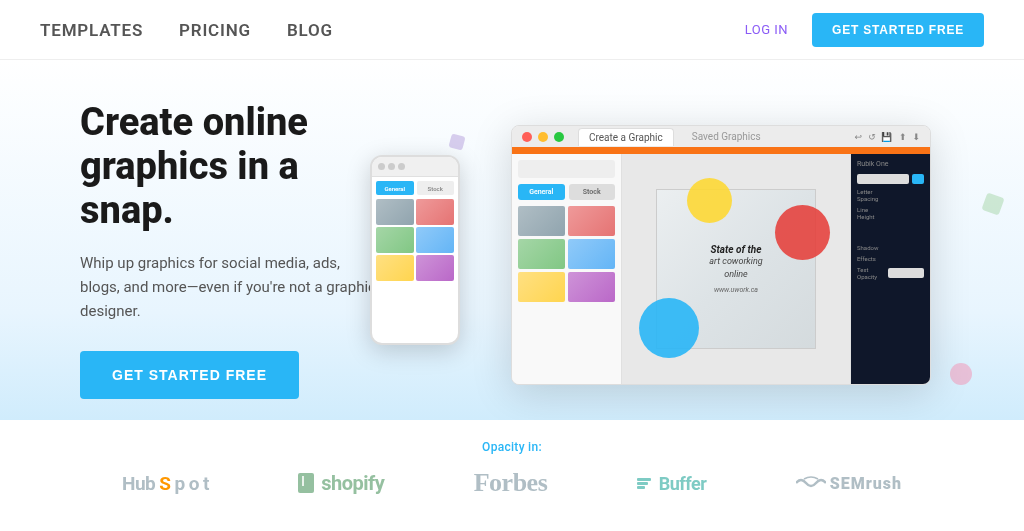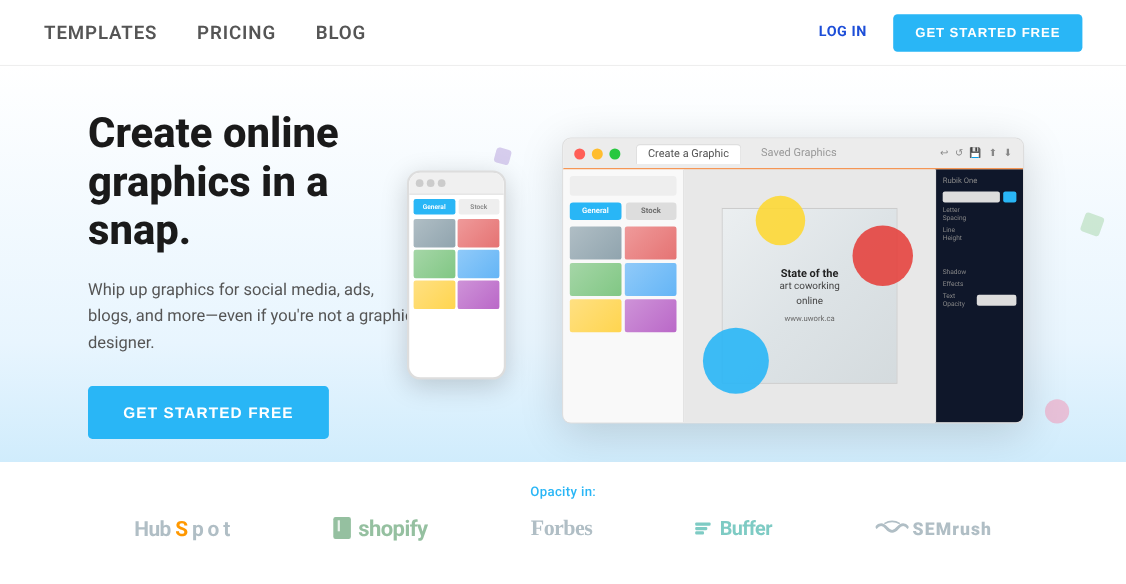--- a/index.html
+++ b/index.html
@@ -24,21 +24,21 @@
       width: 10px; height: 10px; border-radius: 2px;
       background: #fff; opacity: 0.9;
     }
     .logo-text { font-size: 18px; font-weight: 600; color: #222; letter-spacing: -0.3px; }
     .navbar-links { display: flex; align-items: center; gap: 36px; }
     .nav-link {
       font-size: 17px; font-weight: 600; letter-spacing: 0.8px;
       color: #555; text-decoration: none; text-transform: uppercase; cursor: pointer;
     }
     .navbar-actions { display: flex; align-items: center; gap: 24px; }
-    .login-link { font-size: 13px; font-weight: 700; color: #1d4ed8; letter-spacing: 0.5px; text-transform: uppercase; cursor: pointer; }
+    .login-link { font-size: 13px; font-weight: 400; color: #8b5cf6; letter-spacing: 0.5px; text-transform: uppercase; cursor: pointer; }
     .cta-btn-nav {
       background: #29b6f6; color: #fff; border: none; border-radius: 4px;
       padding: 10px 20px; font-size: 12px; font-weight: 700; letter-spacing: 0.8px;
       text-transform: uppercase; cursor: pointer; white-space: nowrap;
     }
 
     
     .hero {
       display: flex; align-items: center; justify-content: space-between;
       padding: 40px 32px 20px 80px;
@@ -58,21 +58,21 @@
     .hero-right { flex: 1; display: flex; justify-content: center; align-items: flex-start; position: relative; min-height: 280px; margin-top: 10px; }
 
     
     .app-window {
       background: #f5f5f5; border-radius: 8px; box-shadow: 0 8px 40px rgba(0,0,0,0.15);
       width: 420px; height: 260px; position: relative; overflow: hidden;
       border: 1px solid #ddd;
     }
     .app-titlebar {
       background: #ececec; height: 28px; display: flex; align-items: center;
-      padding: 0 10px; gap: 6px; border-bottom: 1px solid #f97316;
+      padding: 0 10px; gap: 6px; border-bottom: 7px solid #f97316;
     }
     .titlebar-dot { width: 10px; height: 10px; border-radius: 50%; }
     .titlebar-dot.red { background: #ff5f57; }
     .titlebar-dot.yellow { background: #ffbd2e; }
     .titlebar-dot.green { background: #28c840; }
     .titlebar-content { flex: 1; display: flex; align-items: center; gap: 8px; margin-left: 8px; }
     .titlebar-tab { background: #fff; border-radius: 4px 4px 0 0; padding: 3px 10px; font-size: 10px; color: #555; border: 1px solid #ddd; border-bottom: none; }
     .titlebar-tab.inactive { background: transparent; border: none; color: #999; }
     .titlebar-icons { display: flex; gap: 6px; margin-left: auto; font-size: 9px; color: #888; }
     .app-body { display: flex; height: calc(100% - 28px); }
@@ -87,21 +87,21 @@
     .img-thumb:nth-child(1) { background: linear-gradient(135deg, #b0bec5, #90a4ae); }
     .img-thumb:nth-child(2) { background: linear-gradient(135deg, #ef9a9a, #e57373); }
     .img-thumb:nth-child(3) { background: linear-gradient(135deg, #a5d6a7, #81c784); }
     .img-thumb:nth-child(4) { background: linear-gradient(135deg, #90caf9, #64b5f6); }
     .img-thumb:nth-child(5) { background: linear-gradient(135deg, #ffe082, #ffd54f); }
     .img-thumb:nth-child(6) { background: linear-gradient(135deg, #ce93d8, #ba68c8); }
     .app-canvas { flex: 1; background: #e8e8e8; display: flex; align-items: center; justify-content: center; position: relative; overflow: hidden; }
     .canvas-inner {
       background: #fff; width: 160px; height: 160px;
       position: relative; border: 1px solid #ccc;
-      display: flex; align-items: center; justify-content: center;
+      display: flex; align-items: center; justify-content: center; font-style: italic;
     }
     .canvas-circle-blue { position: absolute; left: -18px; bottom: -10px; width: 60px; height: 60px; border-radius: 50%; background: #29b6f6; opacity: 0.9; }
     .canvas-circle-red { position: absolute; right: -15px; top: 15px; width: 55px; height: 55px; border-radius: 50%; background: #e53935; opacity: 0.85; }
     .canvas-circle-yellow { position: absolute; left: 30px; top: -12px; width: 45px; height: 45px; border-radius: 50%; background: #fdd835; opacity: 0.9; }
     .canvas-text-block { text-align: center; z-index: 2; padding: 10px; }
     .canvas-text-block .line1 { font-size: 10px; font-weight: 700; color: #222; }
     .canvas-text-block .line2 { font-size: 9px; color: #444; line-height: 1.4; }
     .canvas-url { font-size: 7px; color: #666; margin-top: 6px; }
     .canvas-bg-photo { position: absolute; top: 0; left: 0; right: 0; bottom: 0; background: linear-gradient(135deg, #b0bec5 0%, #78909c 50%, #546e7a 100%); opacity: 0.25; }
     .app-panel-right { width: 80px; background: #0f172a; border-left: 1px solid #e0e0e0; padding: 6px; }
@@ -143,21 +143,21 @@
     .featured-section {
       background: #fff; padding: 20px 80px 16px;
       display: flex; flex-direction: column; align-items: center;
     }
     .featured-label { font-size: 12px; color: #29b6f6; font-weight: 500; letter-spacing: 0.3px; margin-bottom: 14px; }
     .featured-logos { display: flex; align-items: center; justify-content: space-between; width: 100%; max-width: 780px; }
     .brand-logo { font-size: 20px; font-weight: 700; color: #b0bec5; letter-spacing: -0.5px; display: flex; align-items: center; gap: 4px; }
     .brand-logo .dot { color: #ff9800; }
     .brand-logo.hubspot { font-size: 19px; }
     .brand-logo.shopify { color: #95c0a0; }
-    .brand-logo.forbes { font-family: Georgia, serif; font-size: 20px; color: #b0bec5; font-style: normal; text-align: right; }
+    .brand-logo.forbes { font-family: Georgia, serif; font-size: 26px; color: #b0bec5; font-style: normal; text-align: right; }
     .brand-logo.buffer { color: #7ecbc4; font-size: 18px; }
     .brand-logo.semrush { color: #b0bec5; font-size: 16px; letter-spacing: 1px; }
     .shopify-icon { width: 16px; height: 20px; background: #95c0a0; border-radius: 2px; display: inline-block; margin-right: 3px; position: relative; }
     .shopify-icon::before { content: ''; position: absolute; top: 3px; left: 4px; width: 2px; height: 10px; background: rgba(255,255,255,0.8); }
     .buffer-layers { display: flex; flex-direction: column; gap: 1px; margin-right: 4px; }
     .buffer-layer { width: 14px; height: 3px; border-radius: 1px; background: #7ecbc4; }
     .buffer-layer:nth-child(2) { width: 11px; }
     .buffer-layer:nth-child(3) { width: 8px; }
   </style>
 </head>

